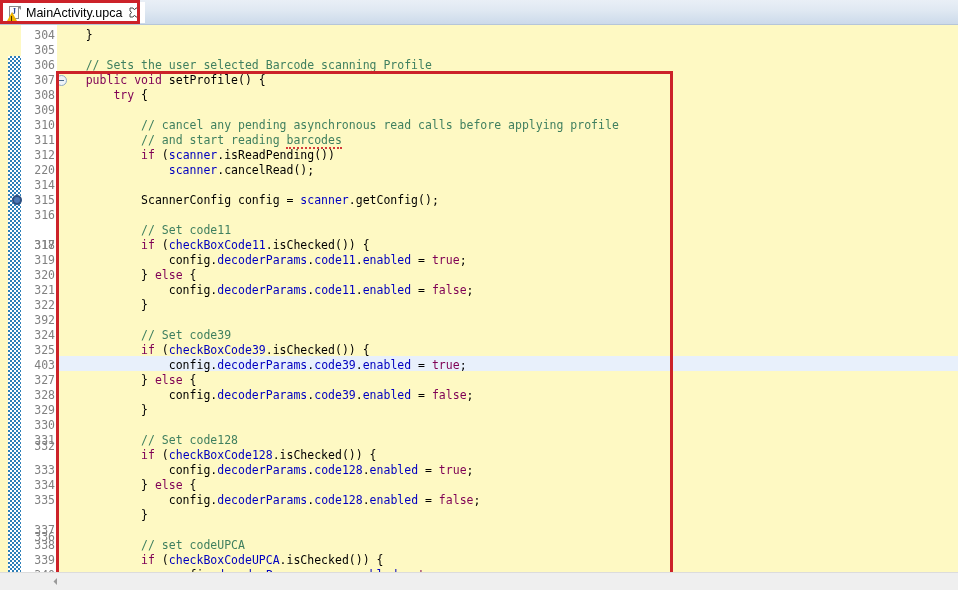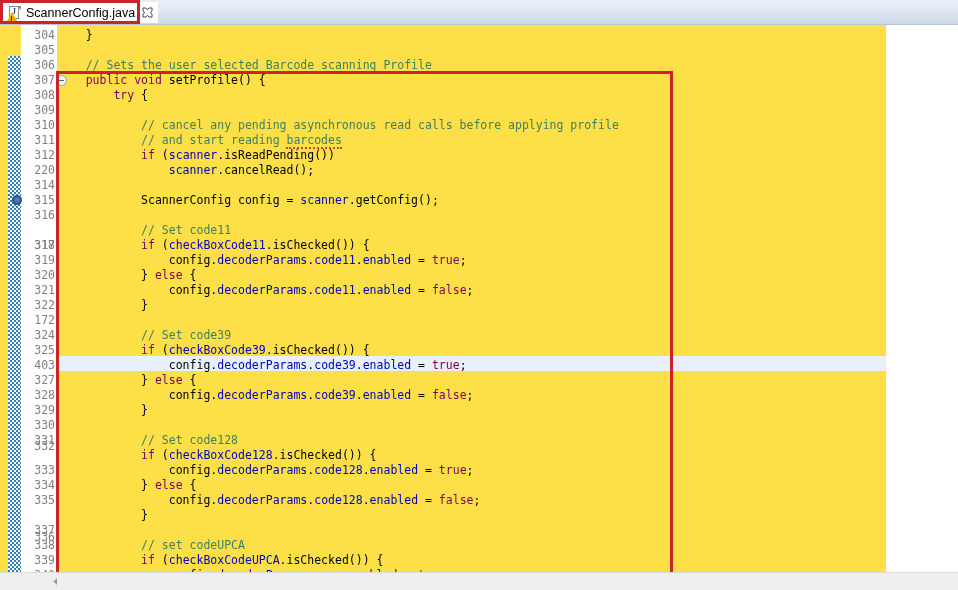--- a/index.html
+++ b/index.html
@@ -101,22 +101,22 @@
     width: 140px; height: 24px;
     border: 3px solid #cc2229;
     box-sizing: border-box;
     pointer-events: none;
   }
 
   
   #editor {
     position: absolute;
     left: 0; top: 25px;
-    width: 886px; height: 547px;
-    background: #fde047;
+    width: 958px; height: 547px;
+    background: #fef9c3;
     overflow: hidden;
   }
 
   
   #diffstrip {
     position: absolute;
     left: 8px; top: 0;
     width: 13px; height: 547px;
     overflow: hidden;
   }
@@ -257,21 +257,21 @@
 
 <div id="tabbar">
   <div id="tab">
     <span class="tab-icon">
       <span class="page"></span>
       <span class="fold"></span>
       <span class="jbar">J</span>
       <span class="warn"></span>
       <span class="warn-bang"></span>
     </span>
-    <span id="tab-label">ScannerConfig.java</span>
+    <span id="tab-label">MainActivity.upca</span>
     <span id="tab-close">
       <svg width="11" height="11" viewBox="0 0 11 11">
         <path d="M1 1 L4 1 L5.5 2.8 L7 1 L10 1 L10 4 L8.2 5.5 L10 7 L10 10 L7 10 L5.5 8.2 L4 10 L1 10 L1 7 L2.8 5.5 L1 4 Z" fill="none" stroke="#4a4a4a" stroke-width="1"></path>
       </svg>
     </span>
   </div>
   <div id="tab-redbox"></div>
 </div>
 
 <div id="editor">
@@ -295,21 +295,21 @@
       <div class="lineno" style="top: 138px;">220</div>
       <div class="lineno" style="top: 153px;">314</div>
       <div class="lineno" style="top: 168px;">315</div>
       <div class="lineno" style="top: 183px;">316</div>
       <div class="lineno" style="top: 198px; margin-top: 15px;">317</div>
       <div class="lineno" style="top: 213px;">318</div>
       <div class="lineno" style="top: 228px;">319</div>
       <div class="lineno" style="top: 243px;">320</div>
       <div class="lineno" style="top: 258px;">321</div>
       <div class="lineno" style="top: 273px;">322</div>
-      <div class="lineno" style="top: 288px;">172</div>
+      <div class="lineno" style="top: 288px;">392</div>
       <div class="lineno" style="top: 303px;">324</div>
       <div class="lineno" style="top: 318px;">325</div>
       <div class="lineno" style="top: 333px;">403</div>
       <div class="lineno" style="top: 348px;">327</div>
       <div class="lineno" style="top: 363px;">328</div>
       <div class="lineno" style="top: 378px;">329</div>
       <div class="lineno" style="top: 393px;">330</div>
       <div class="lineno" style="top: 408px;">331</div>
       <div class="lineno" style="top: 414px;">332</div>
       <div class="lineno" style="top: 438px;">333</div>

